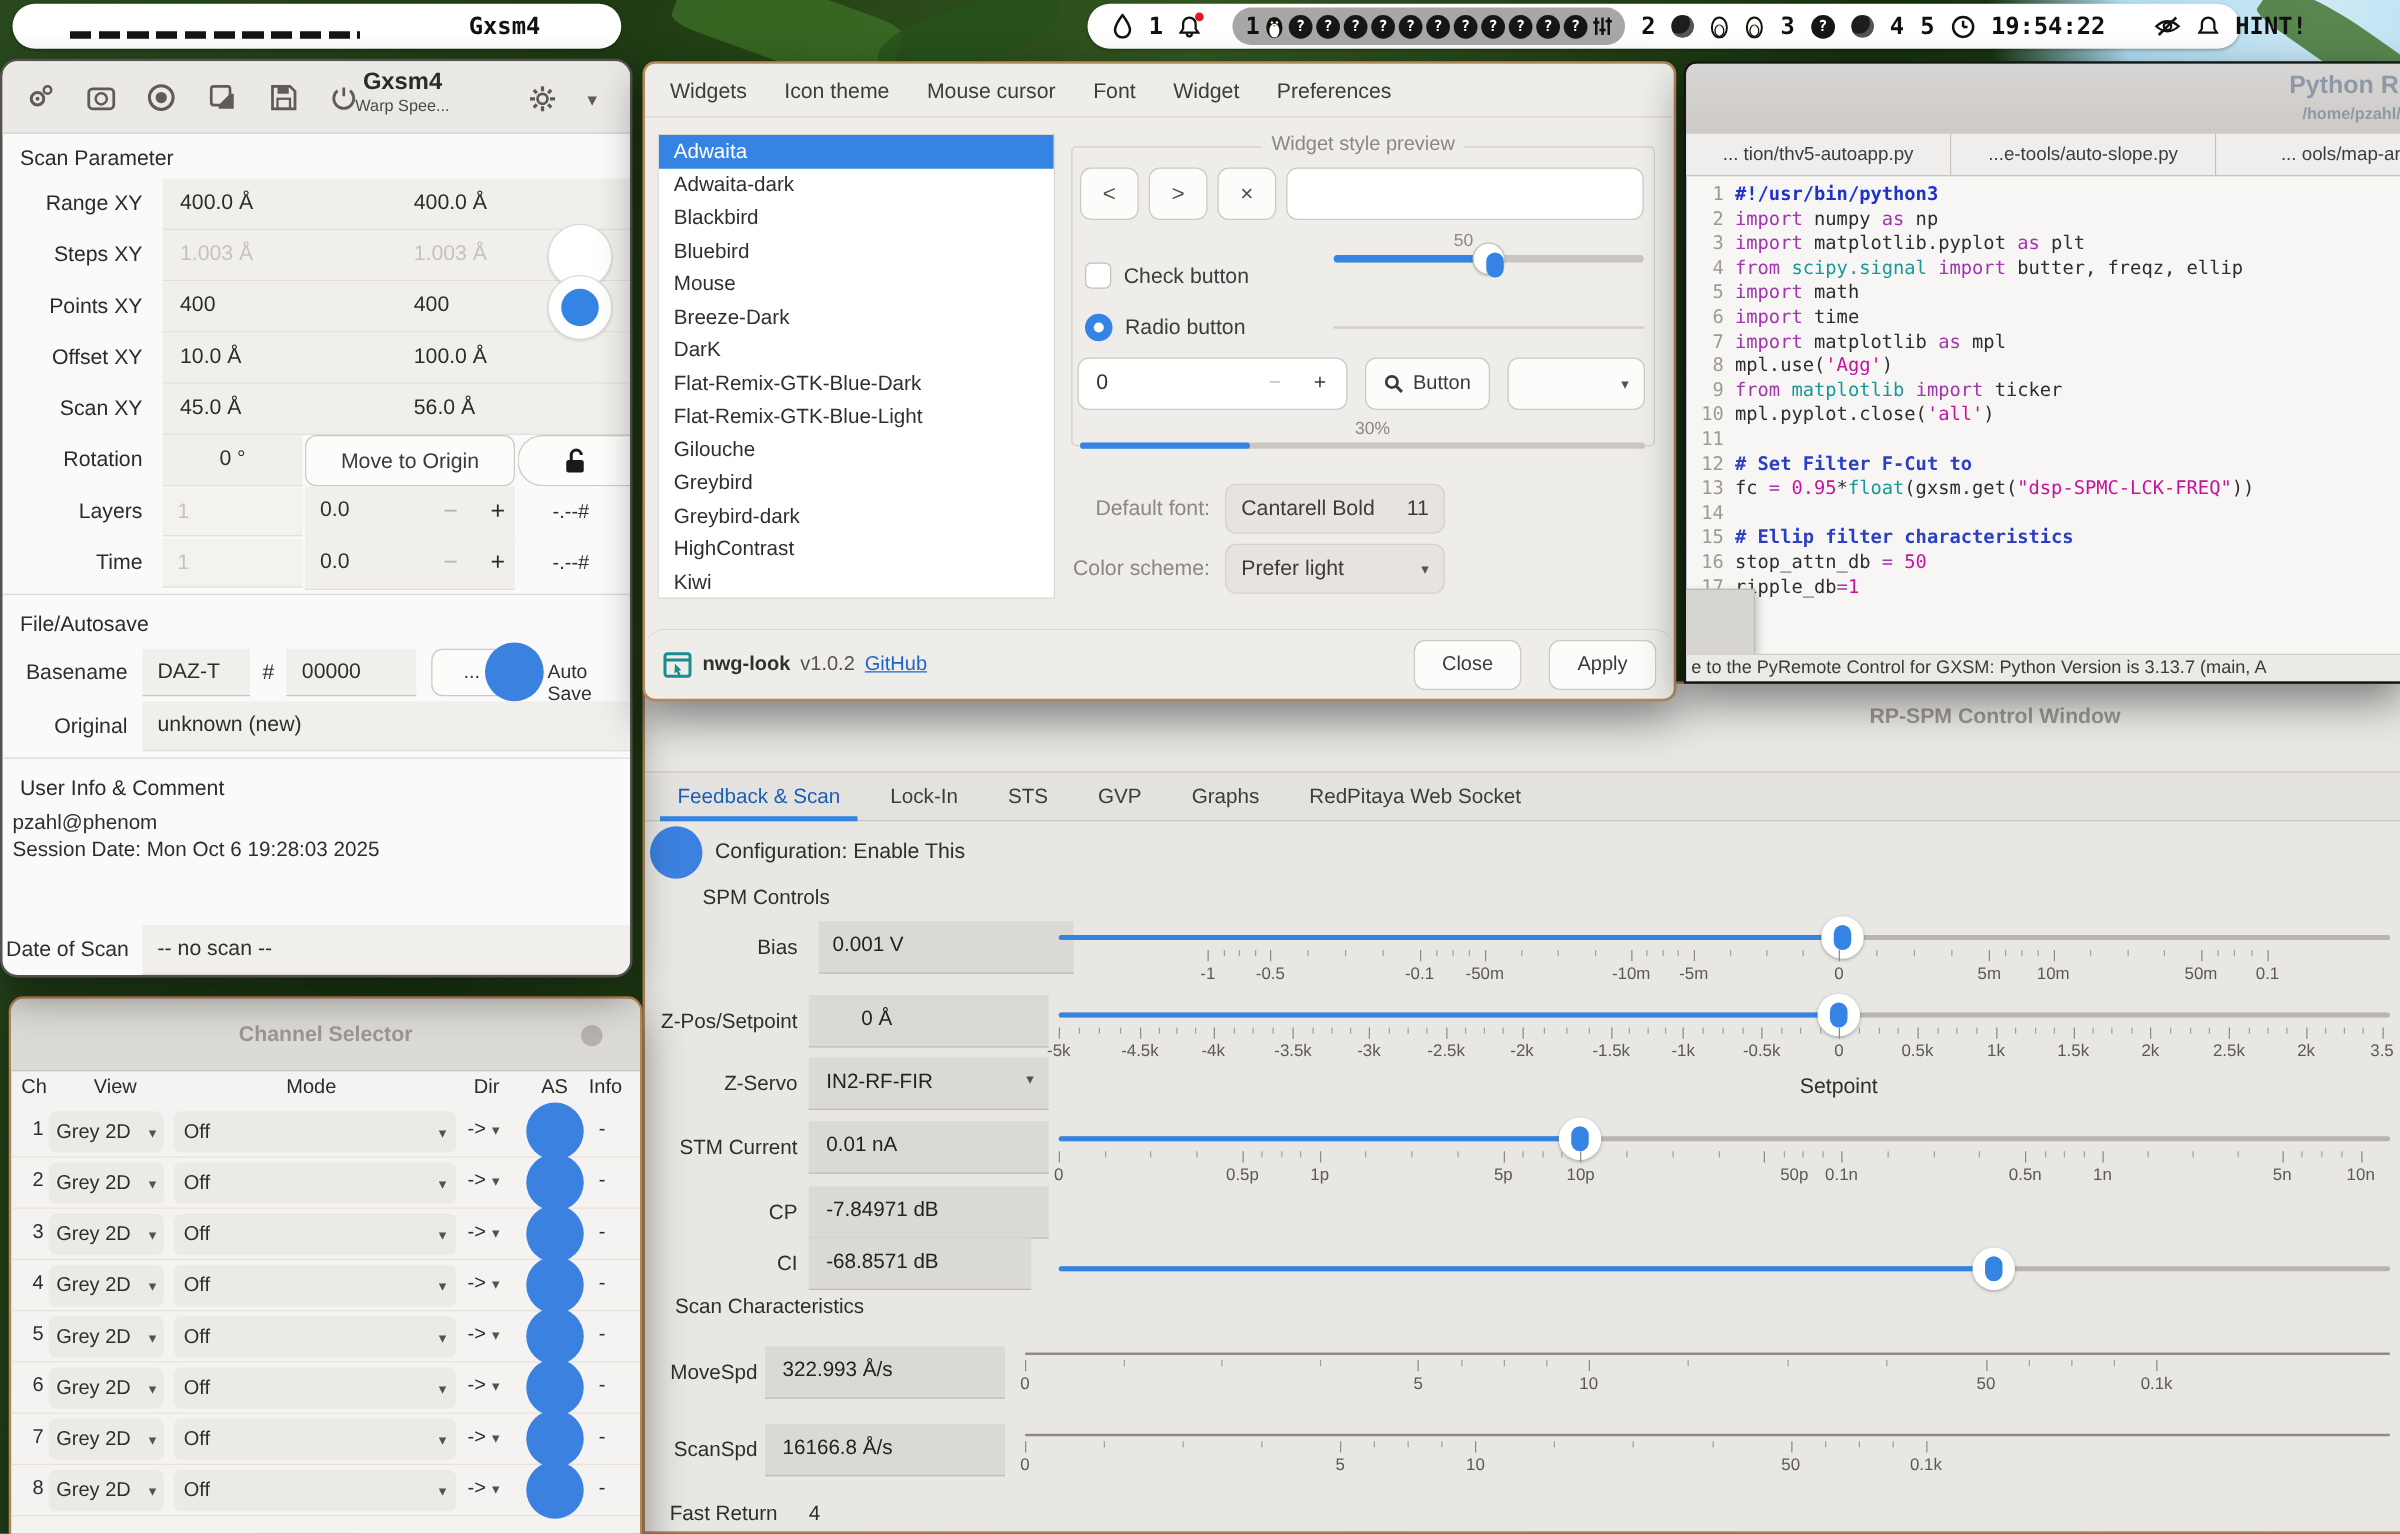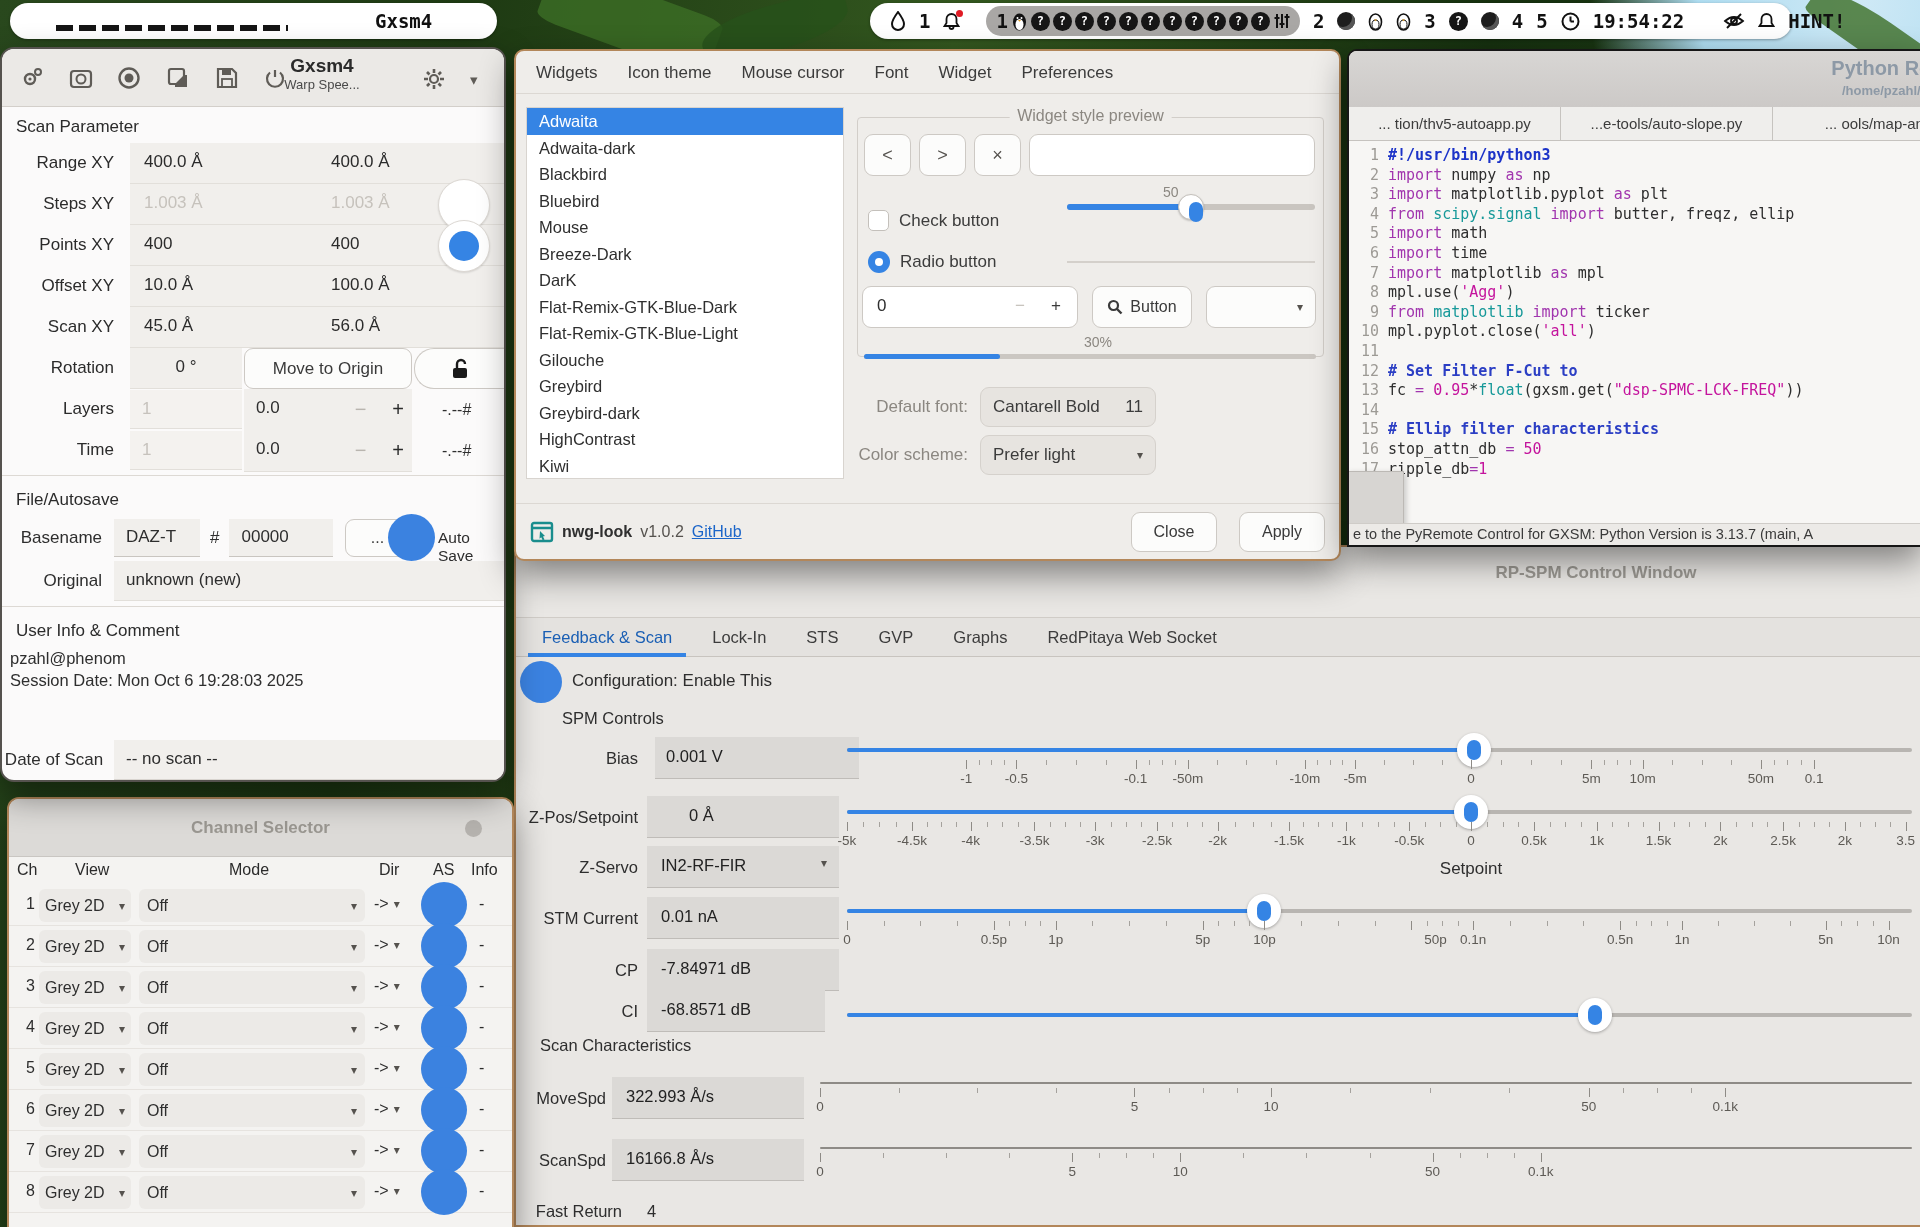--- a/index.html
+++ b/index.html
@@ -118,21 +118,21 @@
   .pv-spin .p { position:absolute; right:16px; top:9px; color:#3a3a3a; }
   .pv-button { position:absolute; left:234px; top:168px; width:100px; height:42px; gap:7px; font-size:16px;}
   .pv-combo { position:absolute; left:348px; top:168px; width:110px; height:42px; }
   .pv-30 { position:absolute; left:226px; top:216px; font-size:14px; color:#8b8781; }
   .pv-prog { position:absolute; left:6px; top:236px; width:452px; height:5px; background:#cbc7c2; border-radius:3px;}
   .pv-prog .fill { position:absolute; left:0; top:0; bottom:0; width:30%; background:#3584e4; border-radius:3px;}
   .nwg-row { position:absolute; display:flex; align-items:center; gap:12px; font-size:17px; color:#8b8781;}
   .nwg-field { width:176px; height:40px; background:#e7e4e0; border:1px solid #d5d1cc; border-radius:9px;
     display:flex; align-items:center; justify-content:space-between; padding:0 12px; color:#3c3c3c; }
   #nwg .footer { position:absolute; left:0; bottom:0; width:100%; height:56px; border-top:1px solid #dcd8d3;
-    display:flex; align-items:center; padding:0 14px; gap:8px; font-size:16px; }
+    display:flex; align-items:center; padding:0 14px; gap:8px; font-size:16px;border-radius:16px; }
   #nwg .footer .appname { font-weight:bold; color:#2f2f2f; }
   #nwg .footer .ver { color:#55524e; }
   #nwg .footer a { color:#1c66c9; text-decoration:underline; }
   .foot-btn { width:86px; height:40px; font-size:16px; }
 
   
   #pywin { left:1347px; top:49px; width:575px; height:498px; background:#f7f6f4;
     border:2px solid #161616; border-radius:10px 0 0 0; z-index:50; overflow:hidden;
     font-family:"DejaVu Sans Mono", monospace; }
   #pywin .hbar { height:56px; background:linear-gradient(#d8d6d4,#ccc9c7); position:relative;

